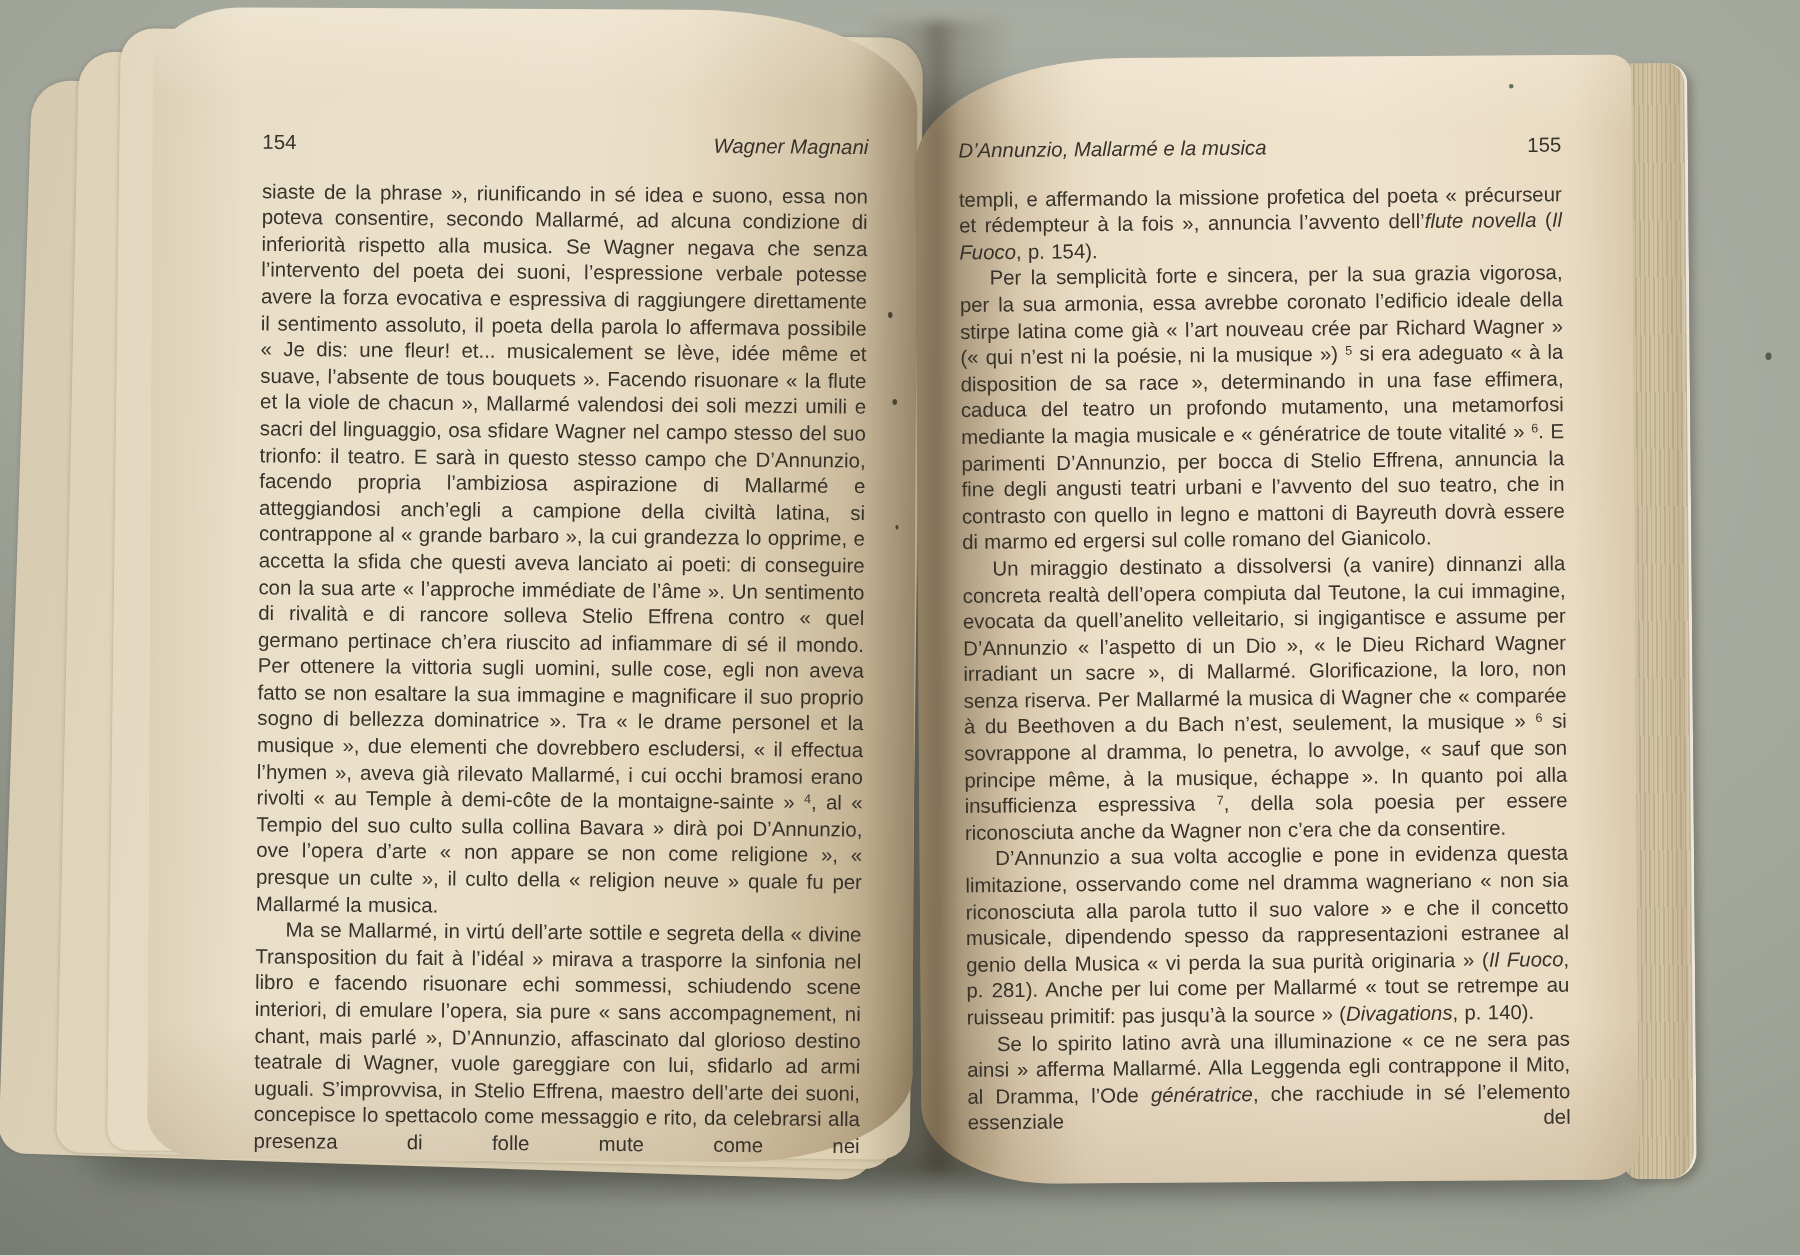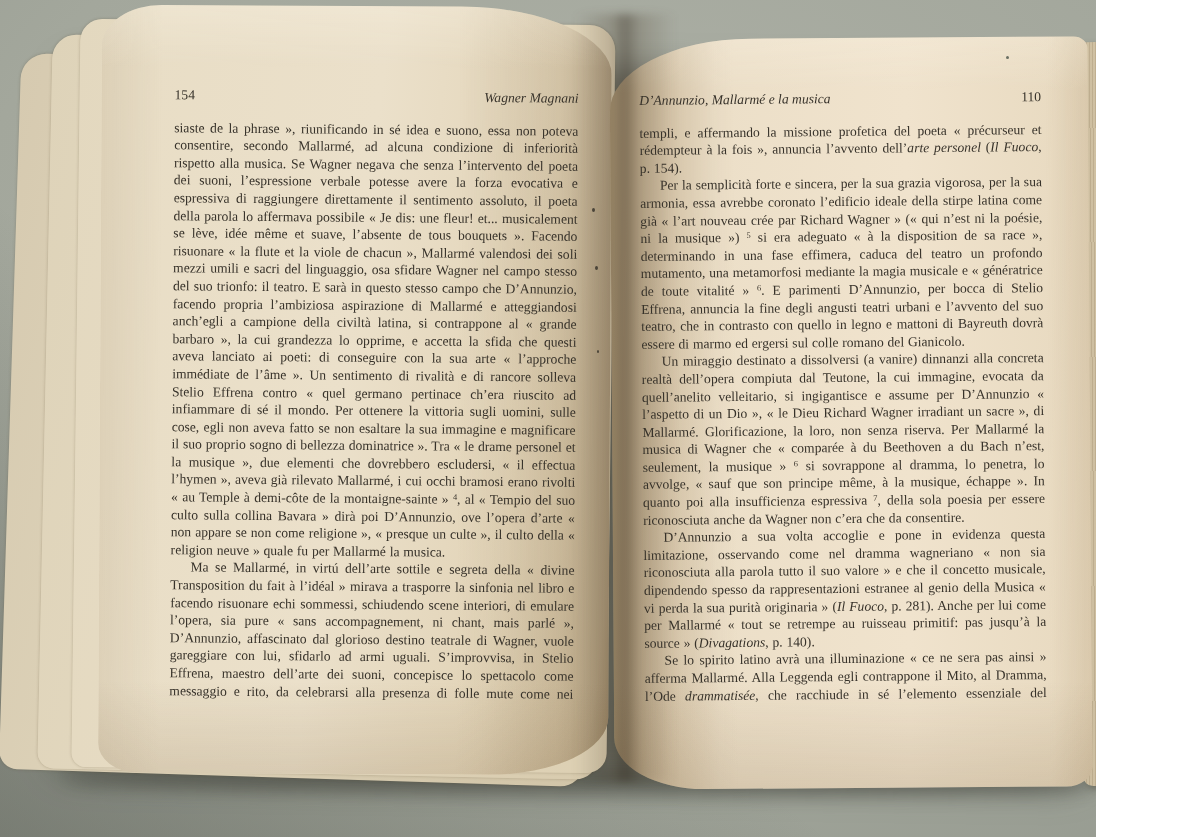--- a/index.html
+++ b/index.html
@@ -1,20 +1,20 @@
 <!DOCTYPE html>
 <html lang="it"><head>
 <meta charset="utf-8">
 <style>
   html,body{margin:0;padding:0;}
-  .stage{position:relative;width:1096px;height:837px;overflow:hidden;
+  .stage{position:relative;width:1200px;height:837px;overflow:hidden;
     background:
       linear-gradient(to top right, rgba(52,55,48,0.30), rgba(0,0,0,0) 38%),
       radial-gradient(1250px 850px at 56% 32%, #aeb1a7 0%, #a3a79c 52%, #8f948a 100%);
-    font-family:Liberation Serif, serif;}
+    font-family:Liberation Sans, sans-serif;}
   .shadow-main{position:absolute;left:55px;top:70px;width:1040px;height:710px;
     background:rgba(42,44,38,0.48);filter:blur(17px);transform:rotate(0.8deg);border-radius:30px;}
   .shadow-bottom{position:absolute;left:60px;top:768px;width:1045px;height:26px;
     background:rgba(38,36,28,0.38);filter:blur(9px);transform:rotate(0.3deg);border-radius:50%;}
   .sheet{position:absolute;box-shadow:0 0 3px rgba(90,75,50,0.35);}
   .sheet1{left:10px;top:62px;width:585px;height:716px;transform:rotate(1.8deg);
     background:linear-gradient(100deg,#d6cab0,#ddd2b8 30%,#d2c5a8);border-radius:26px 20px 24px 18px;}
   .sheet2{left:45px;top:40px;width:560px;height:734px;transform:rotate(1.2deg);
     background:linear-gradient(100deg,#ded3b9,#e3d8bf 35%,#d8cbae);border-radius:24px 22px 22px 16px;}
   .sheet3{left:76px;top:22px;width:535px;height:748px;transform:rotate(0.7deg);
@@ -88,23 +88,23 @@
     </div>
     <div>
         <p class="para"><span>siaste de la phrase », riunificando in sé idea e suono, essa non poteva consentire, secondo Mallarmé, ad alcuna condizione di inferiorità rispetto alla musica. Se Wagner negava che senza l’intervento del poeta dei suoni, l’espressione verbale potesse avere la forza evocativa e espressiva di raggiungere direttamente il sentimento assoluto, il poeta della parola lo affermava possibile « Je dis: une fleur! et... musicalement se lève, idée même et suave, l’absente de tous bouquets ». Facendo risuonare « la flute et la viole de chacun », Mallarmé valendosi dei soli mezzi umili e sacri del linguaggio, osa sfidare Wagner nel campo stesso del suo trionfo: il teatro. E sarà in questo stesso campo che D’Annunzio, facendo propria l’ambiziosa aspirazione di Mallarmé e atteggiandosi anch’egli a campione della civiltà latina, si contrappone al « grande barbaro », la cui grandezza lo opprime, e accetta la sfida che questi aveva lanciato ai poeti: di conseguire con la sua arte « l’approche immédiate de l’âme ». Un sentimento di rivalità e di rancore solleva Stelio Effrena contro « quel germano pertinace ch’era riuscito ad infiammare di sé il mondo. Per ottenere la vittoria sugli uomini, sulle cose, egli non aveva fatto se non esaltare la sua immagine e magnificare il suo proprio sogno di bellezza dominatrice ». Tra « le drame personel et la musique », due elementi che dovrebbero escludersi, « il effectua l’hymen », aveva già rilevato Mallarmé, i cui occhi bramosi erano rivolti « au Temple à demi-côte de la montaigne-sainte » </span><sup>4</sup><span>, al « Tempio del suo culto sulla collina Bavara » dirà poi D’Annunzio, ove l’opera d’arte « non appare se non come religione », « presque un culte », il culto della « religion neuve » quale fu per Mallarmé la musica.</span></p>
         <p class="para indent fill"><span>Ma se Mallarmé, in virtú dell’arte sottile e segreta della « divine Transposition du fait à l’idéal » mirava a trasporre la sinfonia nel libro e facendo risuonare echi sommessi, schiudendo scene interiori, di emulare l’opera, sia pure « sans accompagnement, ni chant, mais parlé », D’Annunzio, affascinato dal glorioso destino teatrale di Wagner, vuole gareggiare con lui, sfidarlo ad armi uguali. S’improvvisa, in Stelio Effrena, maestro dell’arte dei suoni, concepisce lo spettacolo come messaggio e rito, da celebrarsi alla presenza di folle mute come nei</span></p>
       </div>
   </div>
 
   <div class="text-block tb-right">
     <div class="pg-header">
       <span class="it">D’Annunzio, Mallarmé e la musica</span>
-      <span>110</span>
+      <span>155</span>
     </div>
     <div>
-        <p class="para"><span>templi, e affermando la missione profetica del poeta « précurseur et rédempteur à la fois », annuncia l’avvento dell’</span><span class="it">arte personel</span><span> (</span><span class="it">Il Fuoco</span><span>, p. 154).</span></p>
+        <p class="para"><span>templi, e affermando la missione profetica del poeta « précurseur et rédempteur à la fois », annuncia l’avvento dell’</span><span class="it">flute novella</span><span> (</span><span class="it">Il Fuoco</span><span>, p. 154).</span></p>
         <p class="para indent"><span>Per la semplicità forte e sincera, per la sua grazia vigorosa, per la sua armonia, essa avrebbe coronato l’edificio ideale della stirpe latina come già « l’art nouveau crée par Richard Wagner » (« qui n’est ni la poésie, ni la musique ») </span><sup>5</sup><span> si era adeguato « à la disposition de sa race », determinando in una fase effimera, caduca del teatro un profondo mutamento, una metamorfosi mediante la magia musicale e « génératrice de toute vitalité » </span><sup>6</sup><span>. E parimenti D’Annunzio, per bocca di Stelio Effrena, annuncia la fine degli angusti teatri urbani e l’avvento del suo teatro, che in contrasto con quello in legno e mattoni di Bayreuth dovrà essere di marmo ed ergersi sul colle romano del Gianicolo.</span></p>
         <p class="para indent"><span>Un miraggio destinato a dissolversi (a vanire) dinnanzi alla concreta realtà dell’opera compiuta dal Teutone, la cui immagine, evocata da quell’anelito velleitario, si ingigantisce e assume per D’Annunzio « l’aspetto di un Dio », « le Dieu Richard Wagner irradiant un sacre », di Mallarmé. Glorificazione, la loro, non senza riserva. Per Mallarmé la musica di Wagner che « comparée à du Beethoven a du Bach n’est, seulement, la musique » </span><sup>6</sup><span> si sovrappone al dramma, lo penetra, lo avvolge, « sauf que son principe même, à la musique, échappe ». In quanto poi alla insufficienza espressiva </span><sup>7</sup><span>, della sola poesia per essere riconosciuta anche da Wagner non c’era che da consentire.</span></p>
         <p class="para indent"><span>D’Annunzio a sua volta accoglie e pone in evidenza questa limitazione, osservando come nel dramma wagneriano « non sia riconosciuta alla parola tutto il suo valore » e che il concetto musicale, dipendendo spesso da rappresentazioni estranee al genio della Musica « vi perda la sua purità originaria » (</span><span class="it">Il Fuoco</span><span>, p. 281). Anche per lui come per Mallarmé « tout se retrempe au ruisseau primitif: pas jusqu’à la source » (</span><span class="it">Divagations</span><span>, p. 140).</span></p>
-        <p class="para indent fill"><span>Se lo spirito latino avrà una illuminazione « ce ne sera pas ainsi » afferma Mallarmé. Alla Leggenda egli contrappone il Mito, al Dramma, l’Ode </span><span class="it">drammatisée</span><span>, che racchiude in sé l’elemento essenziale del</span></p>
+        <p class="para indent fill"><span>Se lo spirito latino avrà una illuminazione « ce ne sera pas ainsi » afferma Mallarmé. Alla Leggenda egli contrappone il Mito, al Dramma, l’Ode </span><span class="it">génératrice</span><span>, che racchiude in sé l’elemento essenziale del</span></p>
       </div>
   </div>
 </div>
 
 </body></html>

